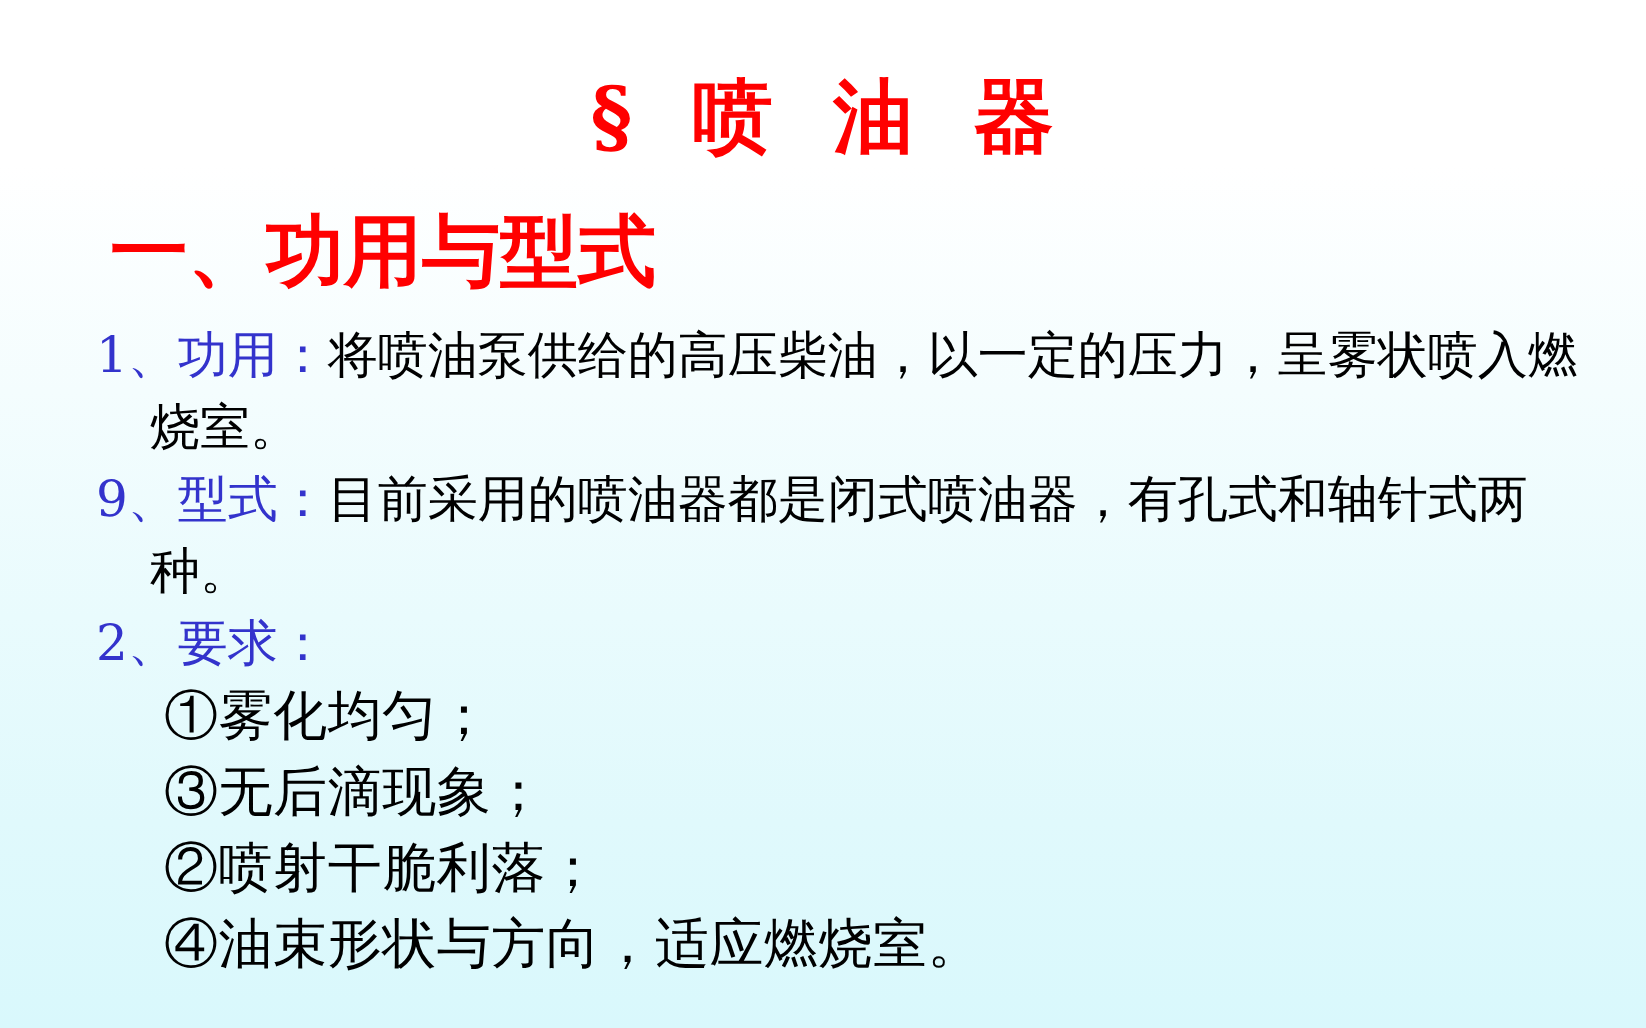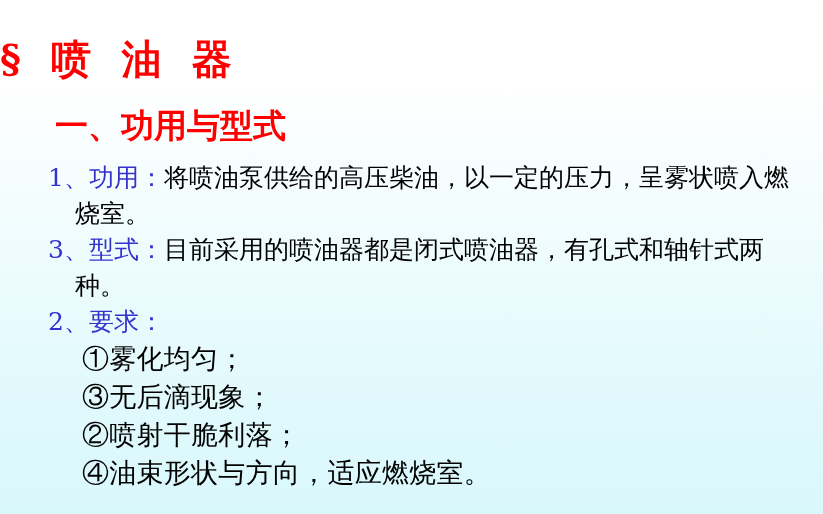--- a/index.html
+++ b/index.html
@@ -28,36 +28,37 @@
                 #d9f8fc 100%);
     overflow: hidden;
   }
 
   
   #slide-title {
     position: absolute;
     top: 36px;
     left: 0;
     width: 823px;
+    text-align: center;
     color: #ff0000;
     font-size: 40px;
     line-height: 46px;
     font-weight: 700;
     letter-spacing: 0.02em;
     white-space: pre;
     font-family: "DejaVu Serif", "Liberation Serif", serif;
   }
 
   
   #section-heading {
     position: absolute;
     top: 106px;
     left: 55px;
     color: #ff0000;
-    font-size: 33px;
+    font-size: 39px;
     line-height: 40px;
     font-weight: 700;
     white-space: pre;
     font-family: "DejaVu Serif", "Liberation Serif", serif;
   }
 
   
   #body-block {
     position: absolute;
     top: 160px;
@@ -112,21 +113,21 @@
 
   <div id="section-heading">一、功用与型式</div>
 
   <div id="body-block">
 
     <div class="para hanging">
       <span class="lead">1、功用：</span><span class="rest">将喷油泵供给的高压柴油，以一定的压力，呈雾状喷入燃烧室。</span>
     </div>
 
     <div class="para hanging">
-      <span class="lead">3、型式：</span><span class="rest">目前采用的喷油器都是闭式喷油器，有孔式和轴针式两种。</span>
+      <span class="lead">9、型式：</span><span class="rest">目前采用的喷油器都是闭式喷油器，有孔式和轴针式两种。</span>
     </div>
 
     <div class="para">
       <span class="lead">2、要求：</span><span class="rest"></span>
     </div>
 
     <div class="para requirement">
       <span class="circ">①</span><span>雾化均匀；</span>
     </div>
 

